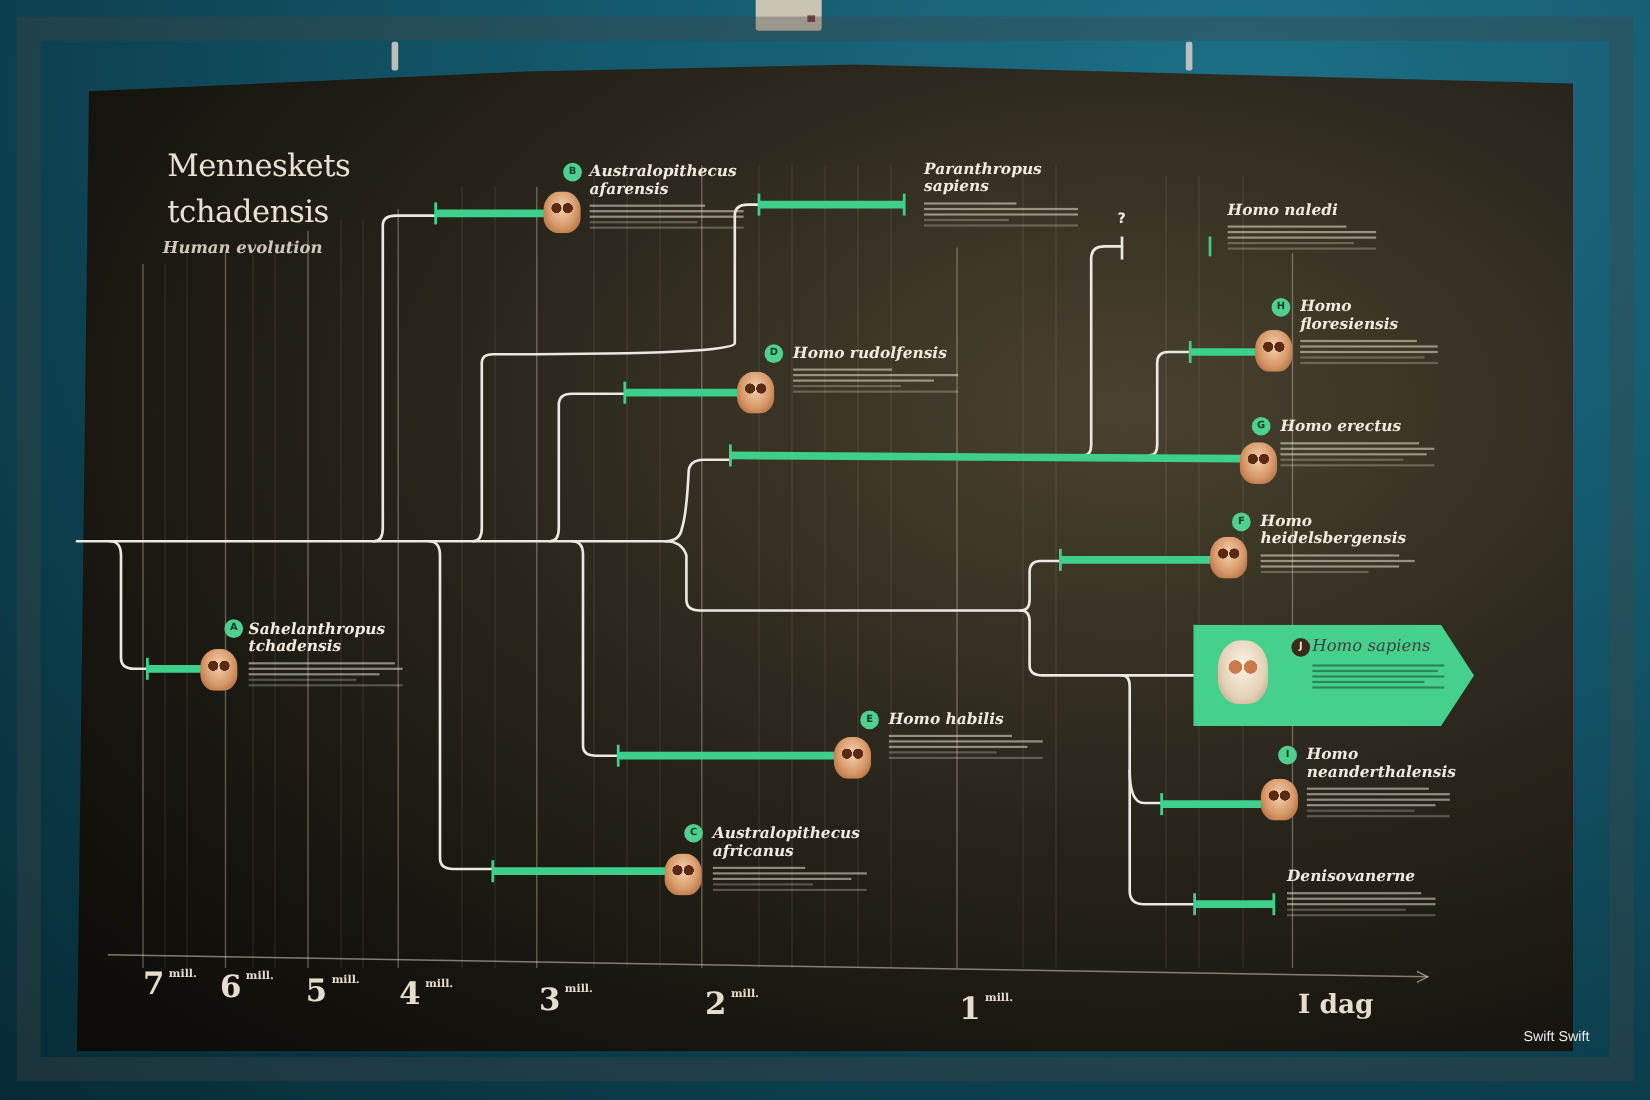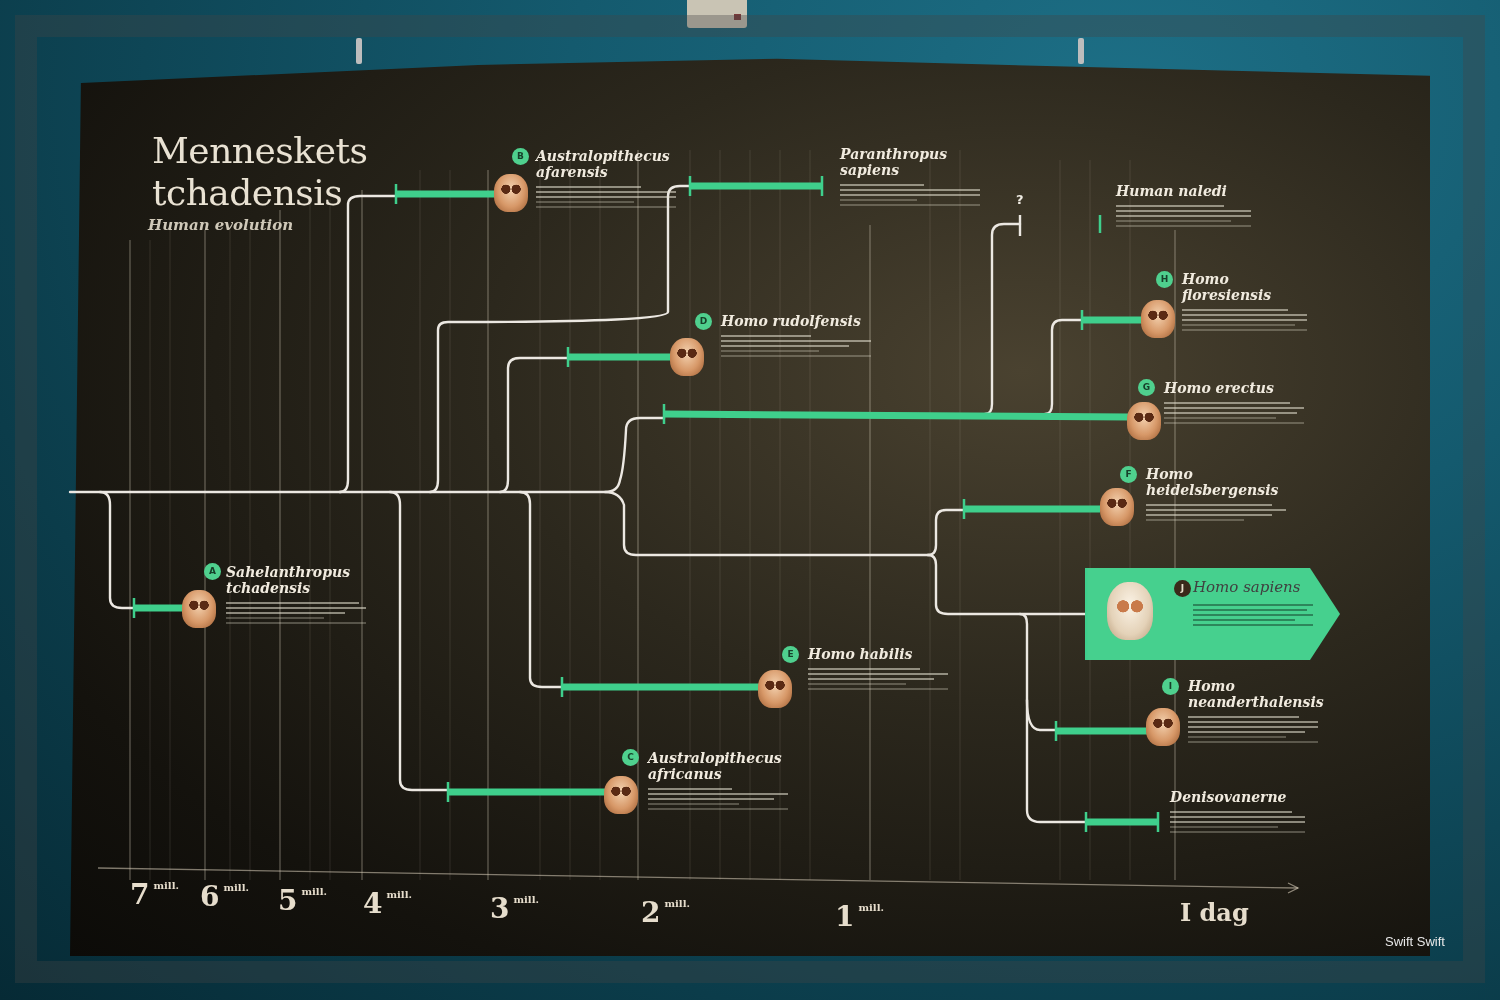--- a/index.html
+++ b/index.html
@@ -7,21 +7,21 @@
     background:radial-gradient(ellipse at 75% 10%, #1d6f86 0%, #145a6e 35%, #0b3c4a 75%, #062a35 100%);
     font-family:"DejaVu Serif", serif;}
   .frame-outer{position:absolute;left:15px;top:15px;width:1470px;height:968px;border:22px solid rgba(70,70,70,0.35);box-sizing:border-box;pointer-events:none;}
   .fixture-top{position:absolute;left:687px;top:0;width:60px;height:28px;background:#c9c4b4;border-radius:0 0 3px 3px;}
   .fixture-top .dot{position:absolute;right:6px;top:14px;width:7px;height:6px;background:#7a3a3a;}
   .hook{position:absolute;top:38px;width:6px;height:26px;background:#bdbdbd;border-radius:2px;}
   .poster{position:absolute;left:70px;top:56px;width:1360px;height:900px;
     background:radial-gradient(ellipse at 70% 35%, #4a4230 0%, #2c281d 40%, #14120d 80%, #0c0b08 100%);
     clip-path:polygon(0.8% 3%, 30% 1%, 52% 0.3%, 74% 1.2%, 100% 2.2%, 100% 100%, 0 100%);}
   svg.tree{position:absolute;left:0;top:0;}
-  .title{position:absolute;left:152px;top:130px;color:#e9e2d3;font-size:36px;line-height:42px;font-family:"DejaVu Serif",serif;letter-spacing:-0.5px;}
+  .title{position:absolute;left:152px;top:130px;color:#e9e2d3;font-size:28px;line-height:42px;font-family:"DejaVu Serif",serif;letter-spacing:-0.5px;}
   .subtitle{position:absolute;left:148px;top:216px;color:#cfc8b8;font-size:15px;font-style:italic;font-weight:bold;font-family:"DejaVu Serif",serif;}
   .sp{position:absolute;color:#f1ebdf;}
   .sp .name{font-family:"DejaVu Serif",serif;font-style:italic;font-weight:bold;font-size:14px;line-height:16px;white-space:pre-line;}
   .sp .badge{position:absolute;width:17px;height:17px;border-radius:50%;background:#4fd08e;color:#17402a;font-family:"DejaVu Sans",sans-serif;font-size:9px;font-weight:bold;text-align:center;line-height:17px;}
   .sp .lines{margin-top:6px;}
   .sp .lines div{height:2px;background:rgba(230,225,210,0.55);margin:3px 0;}
   .sp .lines div.dim{background:rgba(230,225,210,0.28);}
   .skull{position:absolute;width:34px;height:38px;border-radius:45% 45% 40% 40%;
     background:radial-gradient(circle at 35% 40%, #5a2a14 0 14%, transparent 15%),radial-gradient(circle at 65% 40%, #5a2a14 0 14%, transparent 15%),radial-gradient(ellipse at 50% 40%, #f3d2b0 0%, #d79868 55%, #9b5a2e 100%);}
   .sapiens-box{position:absolute;left:1085px;top:568px;width:255px;height:92px;}
@@ -291,21 +291,21 @@
   <div class="lines">
       <div style="width:60%"></div>
       <div style="width:100%"></div>
       <div style="width:100%"></div>
       <div class="dim" style="width:55%"></div>
       <div class="dim" style="width:100%"></div>
     </div>
 </div>
 
 <div class="sp" style="left:1116px;top:183px;width:135px;">
-  <div class="name">Human naledi</div>
+  <div class="name">Homo naledi</div>
   <div class="lines">
       <div style="width:80%"></div>
       <div style="width:100%"></div>
       <div style="width:100%"></div>
       <div class="dim" style="width:85%"></div>
       <div class="dim" style="width:100%"></div>
     </div>
 </div>
 
 <div class="sp" style="left:1170px;top:789px;width:135px;">
@@ -318,17 +318,17 @@
       <div class="dim" style="width:100%"></div>
     </div>
 </div>
 
 <div class="tick" style="left:130px;top:878px;"><span>7</span><sup>mill.</sup></div>
 <div class="tick" style="left:200px;top:880px;"><span>6</span><sup>mill.</sup></div>
 <div class="tick" style="left:278px;top:884px;"><span>5</span><sup>mill.</sup></div>
 <div class="tick" style="left:363px;top:887px;"><span>4</span><sup>mill.</sup></div>
 <div class="tick" style="left:490px;top:892px;"><span>3</span><sup>mill.</sup></div>
 <div class="tick" style="left:641px;top:896px;"><span>2</span><sup>mill.</sup></div>
-<div class="tick" style="left:835px;top:900px;"><span>1</span><sup>mill.</sup></div>
+<div class="tick" style="left:872px;top:900px;"><span>1</span><sup>mill.</sup></div>
 <div class="today">I dag</div>
 
 <div class="frame-outer"></div>
 <div class="credit">Swift Swift</div>
 
 </body></html>

